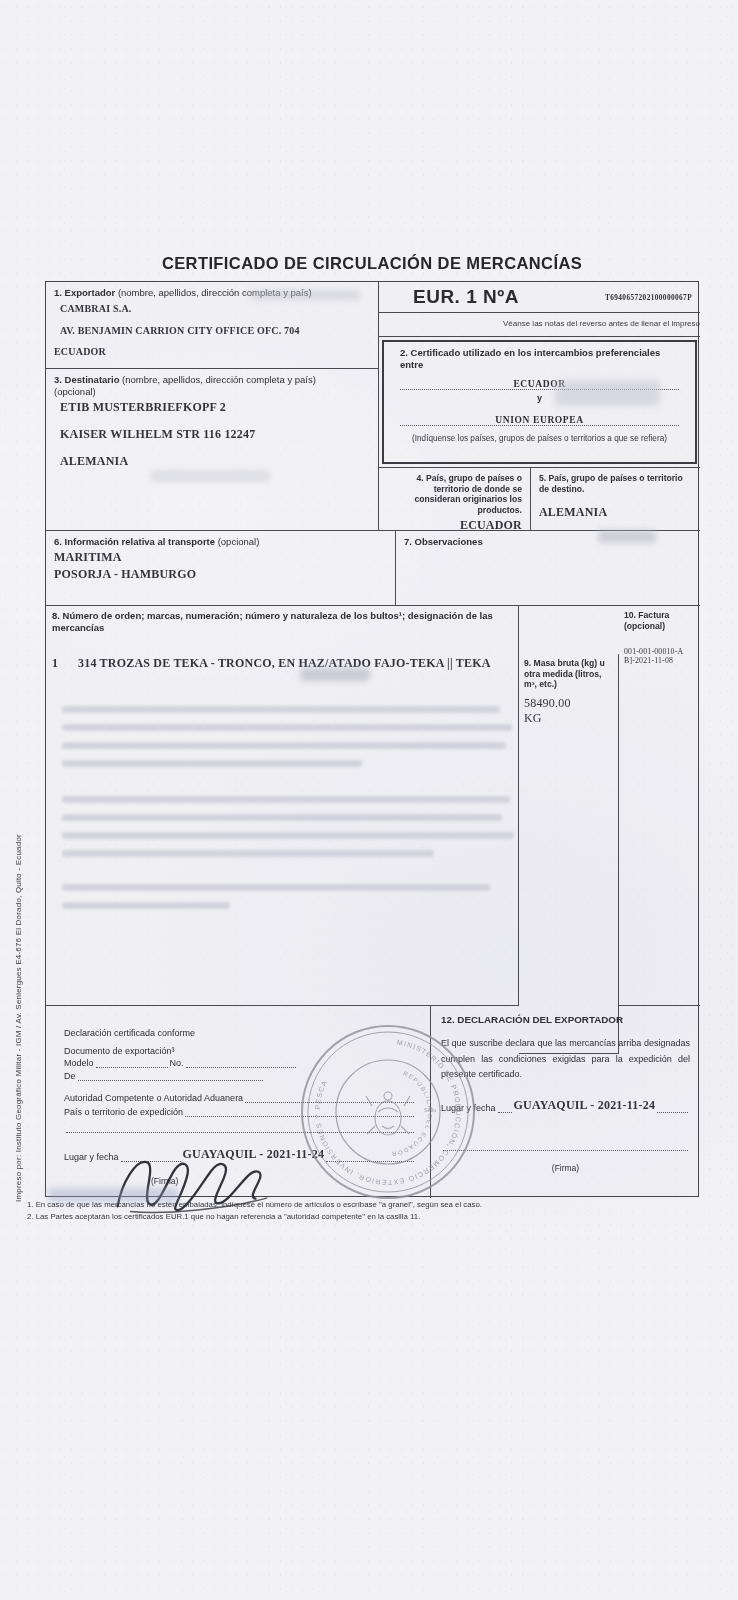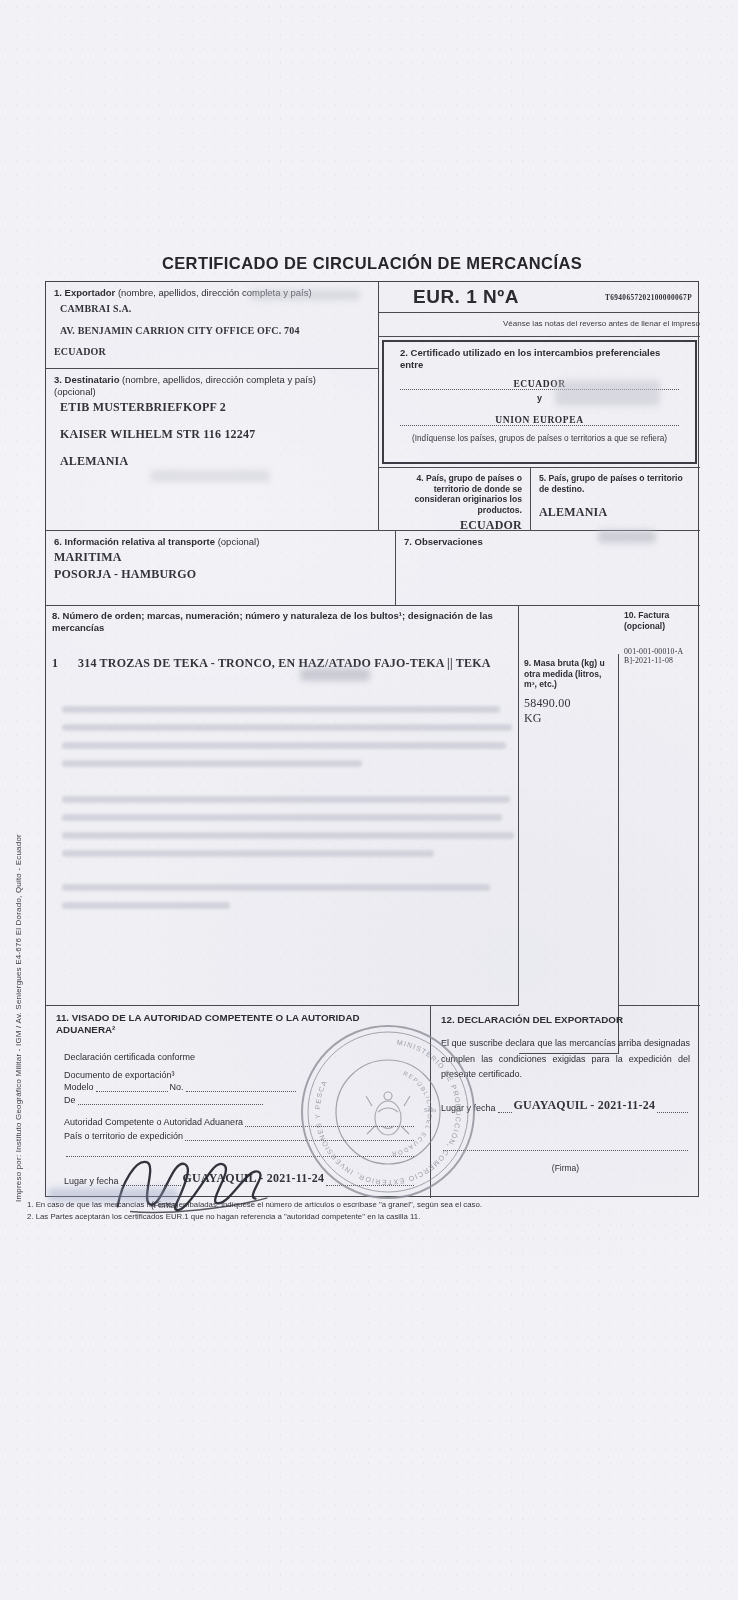--- a/index.html
+++ b/index.html
@@ -144,21 +144,20 @@
       <div class="val vsm" style="margin-top:6px;font-weight:normal;">58490.00</div>
       <div class="val vsm" style="font-weight:normal;">KG</div>
     </div>
     <div class="box bB" style="left:573px;top:324px;width:81px;height:400px;padding:4px 5px;">
       <div class="lbl" style="font-size:8.6px;">10. Factura (opcional)</div>
       <div class="val" style="margin-top:16px;font-size:7.8px;font-weight:normal;">001-001-00010-A</div>
       <div class="val" style="font-size:7.8px;font-weight:normal;">B]-2021-11-08</div>
     </div>
 
     <div class="box bR" style="left:0;top:724px;width:385px;height:192px;padding:6px 10px;">
-      <div class="lbl" style="font-size:9.8px;">11. VISADO DE LA AUTORIDAD COMPETENTE O LA AUTORIDAD ADUANERA²</div>
       <div class="f9" style="margin:16px 0 0 8px;">Declaración certificada conforme</div>
       <div class="f9" style="margin:8px 0 0 8px;">Documento de exportación³</div>
       <div class="row f9" style="margin:2px 0 0 8px;width:300px;">
         <span>Modelo</span>
         <span class="dots" style="width:72px;"></span>
         <span>No.</span>
         <span class="dots" style="width:110px;"></span>
       </div>
       <div class="row f9" style="margin:3px 0 0 8px;width:300px;">
         <span>De</span>

